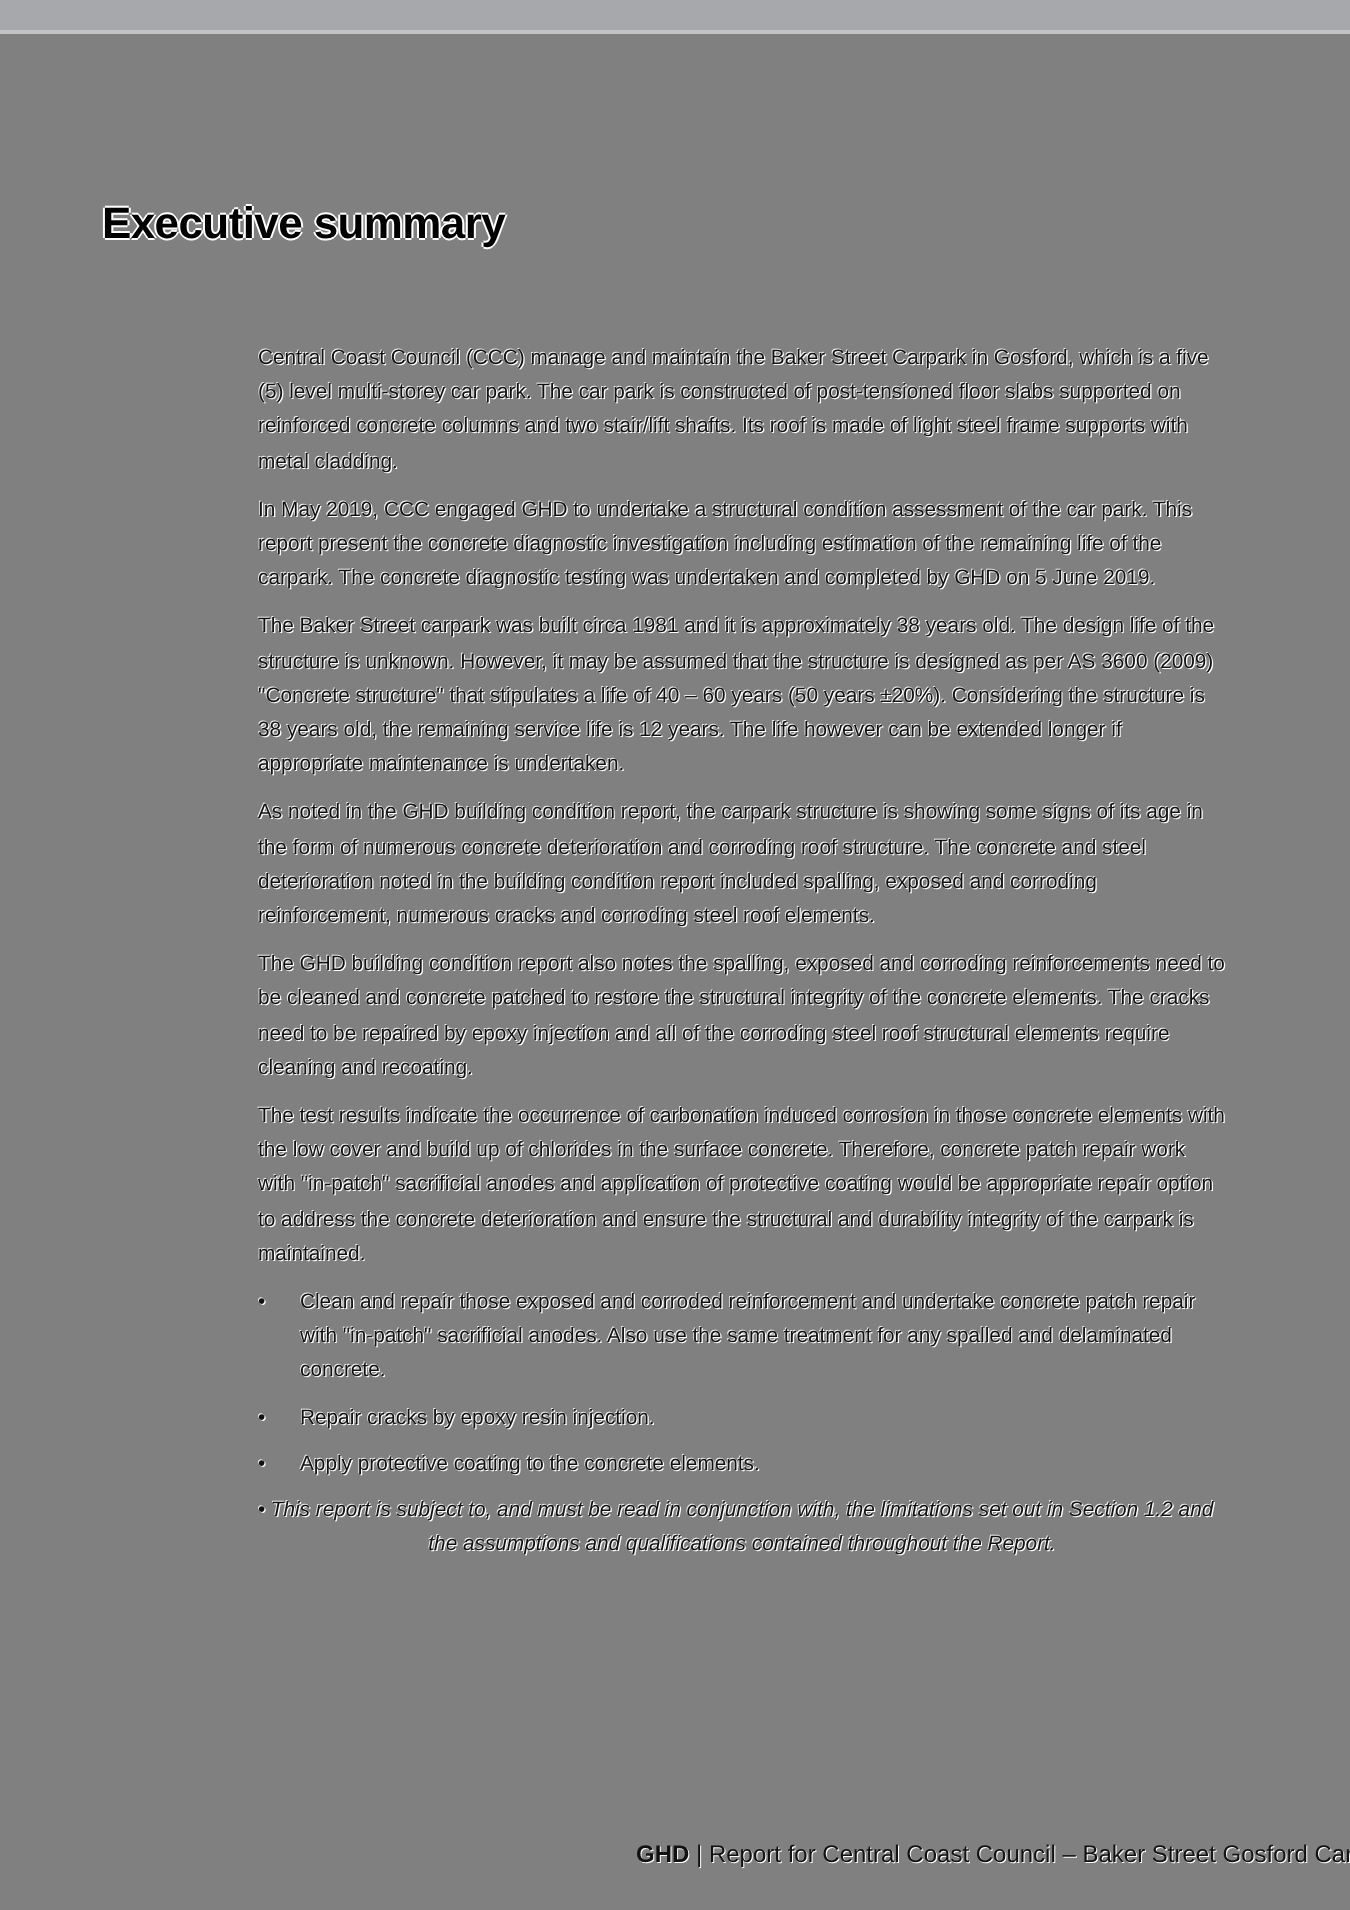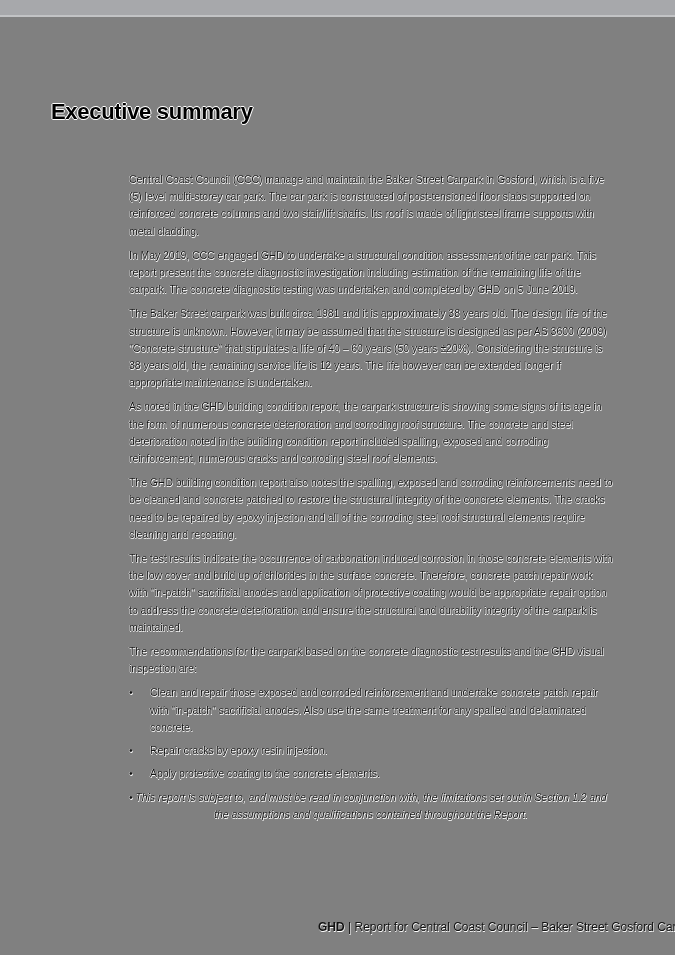--- a/index.html
+++ b/index.html
@@ -49,21 +49,20 @@
 
 <h1 class="title">Executive summary</h1>
 
 <div class="content">
   <p>Central Coast Council (CCC) manage and maintain the Baker Street Carpark in Gosford, which is a five (5) level multi-storey car park. The car park is constructed of post-tensioned floor slabs supported on reinforced concrete columns and two stair/lift shafts. Its roof is made of light steel frame supports with metal cladding.</p>
   <p>In May 2019, CCC engaged GHD to undertake a structural condition assessment of the car park. This report present the concrete diagnostic investigation including estimation of the remaining life of the carpark. The concrete diagnostic testing was undertaken and completed by GHD on 5 June 2019.</p>
   <p>The Baker Street carpark was built circa 1981 and it is approximately 38 years old. The design life of the structure is unknown. However, it may be assumed that the structure is designed as per AS 3600 (2009) "Concrete structure" that stipulates a life of 40 – 60 years (50 years ±20%). Considering the structure is 38 years old, the remaining service life is 12 years. The life however can be extended longer if appropriate maintenance is undertaken.</p>
   <p>As noted in the GHD building condition report, the carpark structure is showing some signs of its age in the form of numerous concrete deterioration and corroding roof structure. The concrete and steel deterioration noted in the building condition report included spalling, exposed and corroding reinforcement, numerous cracks and corroding steel roof elements.</p>
   <p>The GHD building condition report also notes the spalling, exposed and corroding reinforcements need to be cleaned and concrete patched to restore the structural integrity of the concrete elements. The cracks need to be repaired by epoxy injection and all of the corroding steel roof structural elements require cleaning and recoating.</p>
   <p>The test results indicate the occurrence of carbonation induced corrosion in those concrete elements with the low cover and build up of chlorides in the surface concrete. Therefore, concrete patch repair work with "in-patch" sacrificial anodes and application of protective coating would be appropriate repair option to address the concrete deterioration and ensure the structural and durability integrity of the carpark is maintained.</p>
-  <p>The recommendations for the carpark based on the concrete diagnostic test results and the GHD visual inspection are:</p>
 
   <ul class="bullets">
     <li>
       <span class="dot">•</span>
       <span>Clean and repair those exposed and corroded reinforcement and undertake concrete patch repair with "in-patch" sacrificial anodes. Also use the same treatment for any spalled and delaminated concrete.</span>
     </li>
     <li>
       <span class="dot">•</span>
       <span>Repair cracks by epoxy resin injection.</span>
     </li>

